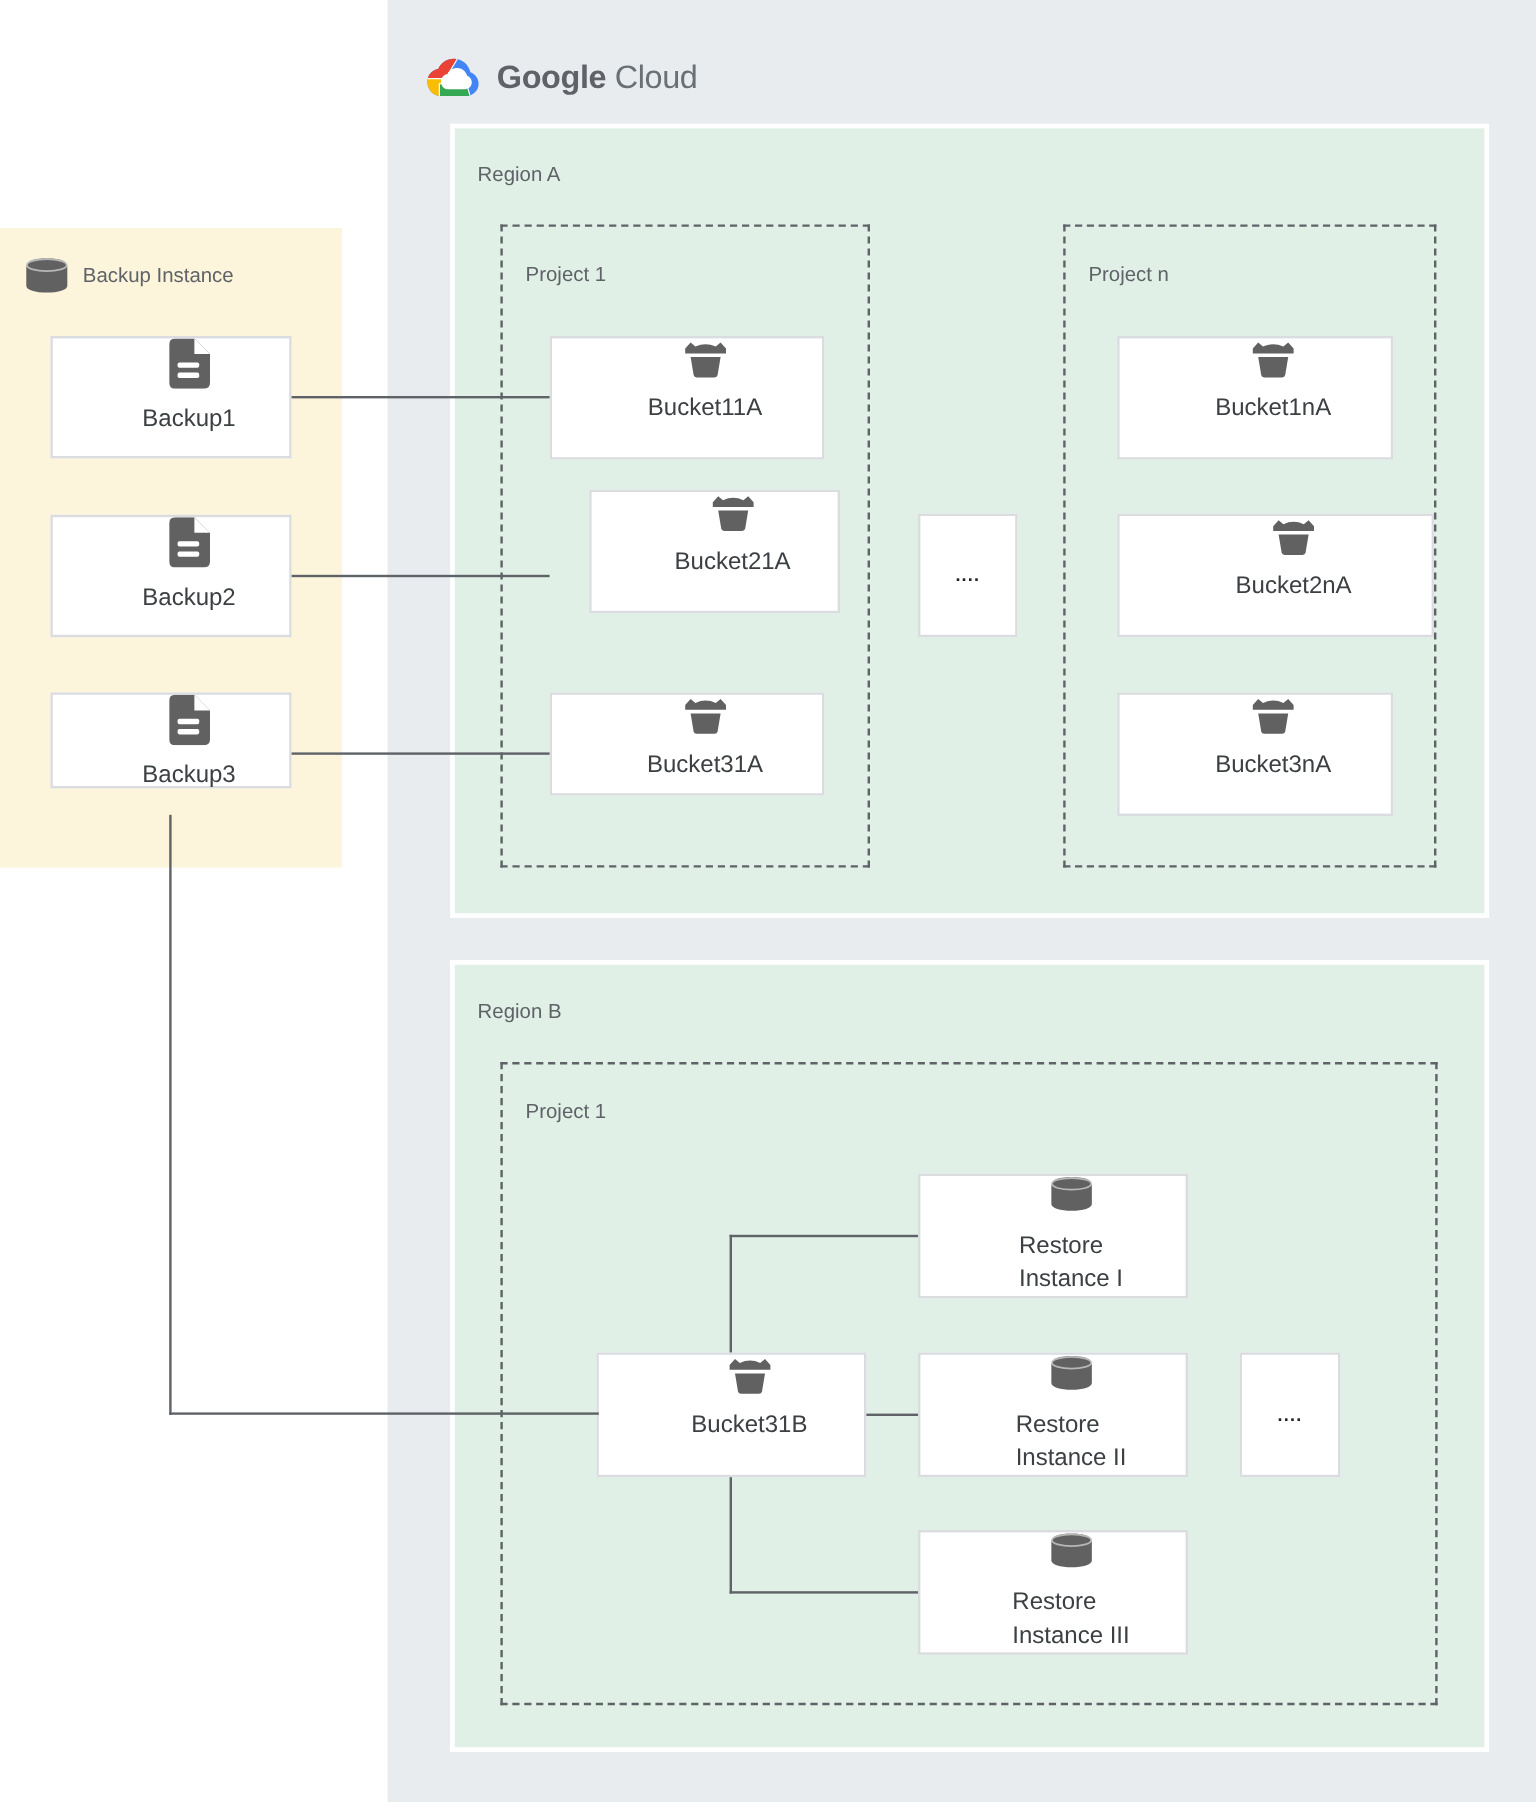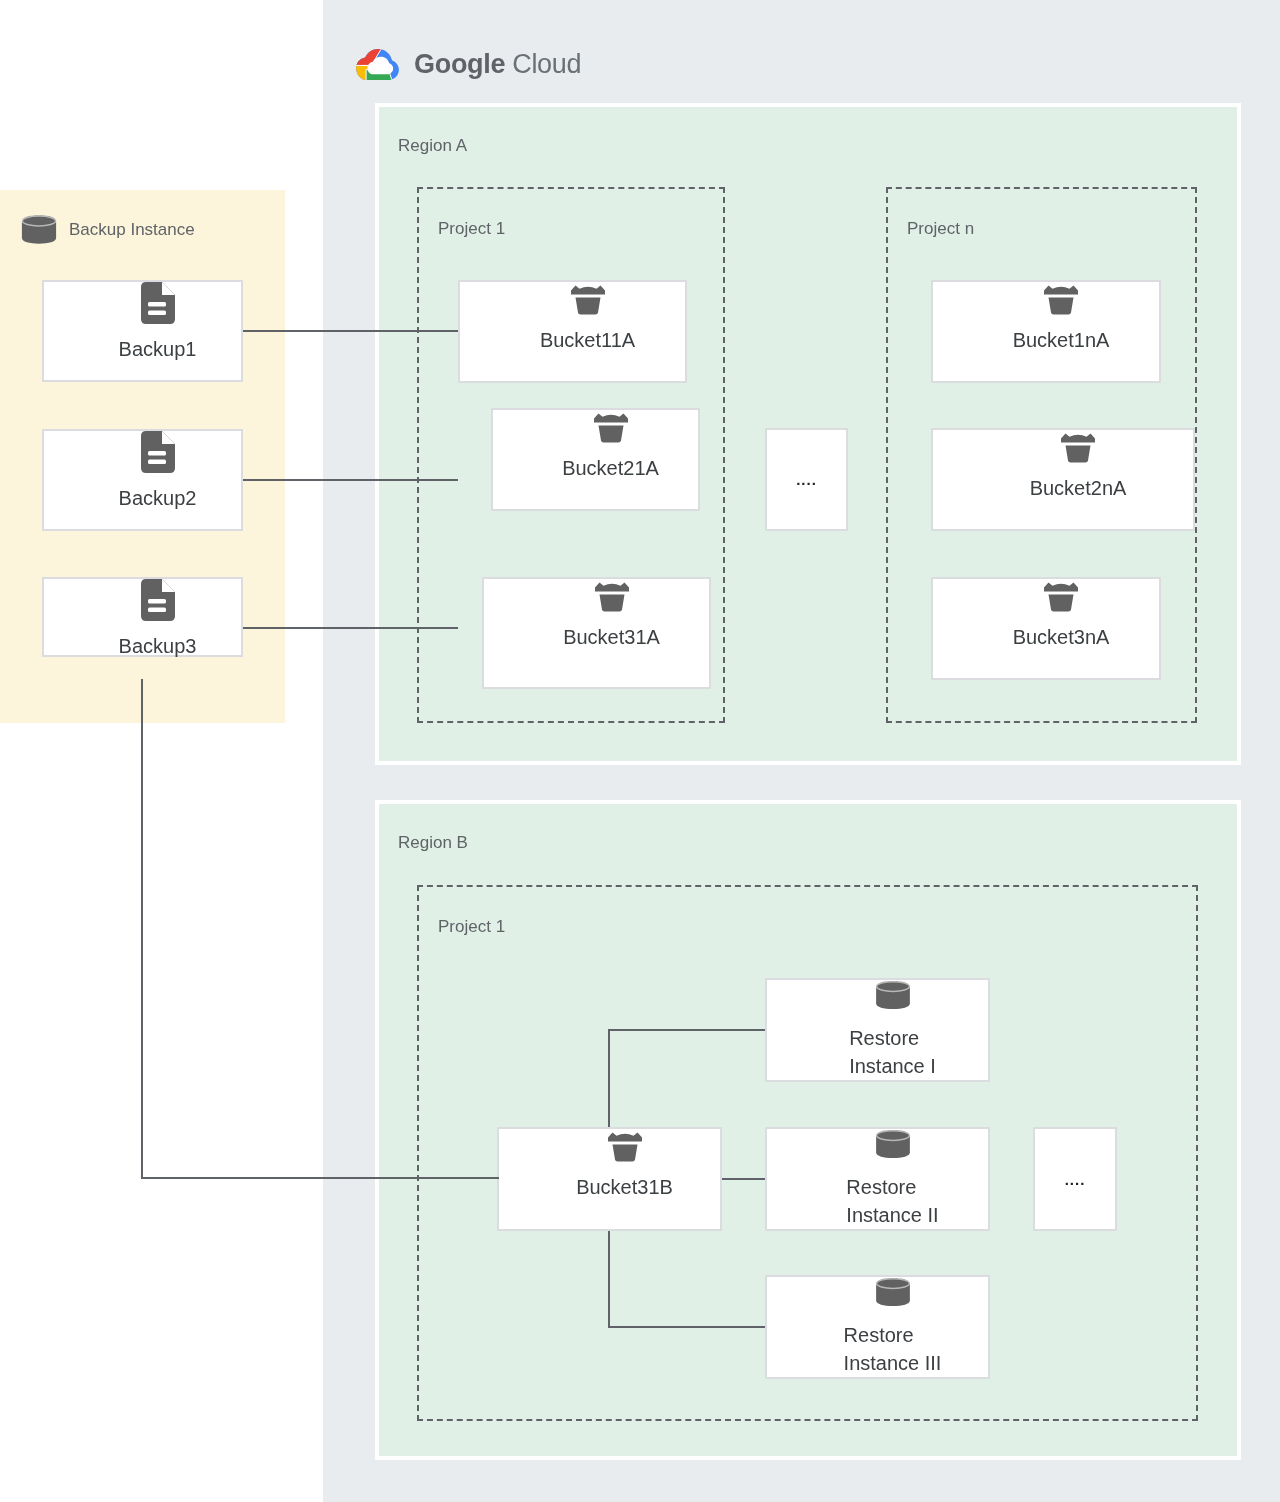--- a/index.html
+++ b/index.html
@@ -142,21 +142,21 @@
 </div>
 <div class="abs node" style="left:458px;top:408px;width:209px;height:103px;margin-left:33px;">
   <span>
     <svg width="36" height="33" viewBox="0 0 36 33">
       <path d="M1 12.5 L1 8.5 L5.5 3.5 L9.5 6.8 Q18 2.8 26.5 6.8 L30.5 3.5 L35 8.5 L35 12.5 Z" fill="#616161"></path>
       <path d="M5.5 15.5 H30.5 L28 30.5 Q27.6 32.5 25.4 32.5 H10.6 Q8.4 32.5 8 30.5 Z" fill="#616161"></path>
     </svg>
   </span>
   <span class="node-label">Bucket21A</span>
 </div>
-<div class="abs node" style="left:482px;top:577px;width:229px;height:112px;">
+<div class="abs node" style="left:458px;top:577px;width:229px;height:86px;">
   <span>
     <svg width="36" height="33" viewBox="0 0 36 33">
       <path d="M1 12.5 L1 8.5 L5.5 3.5 L9.5 6.8 Q18 2.8 26.5 6.8 L30.5 3.5 L35 8.5 L35 12.5 Z" fill="#616161"></path>
       <path d="M5.5 15.5 H30.5 L28 30.5 Q27.6 32.5 25.4 32.5 H10.6 Q8.4 32.5 8 30.5 Z" fill="#616161"></path>
     </svg>
   </span>
   <span class="node-label">Bucket31A</span>
 </div>
 
 <div class="abs ellipsis-node" style="left:765px;top:428px;width:83px;height:103px;">

